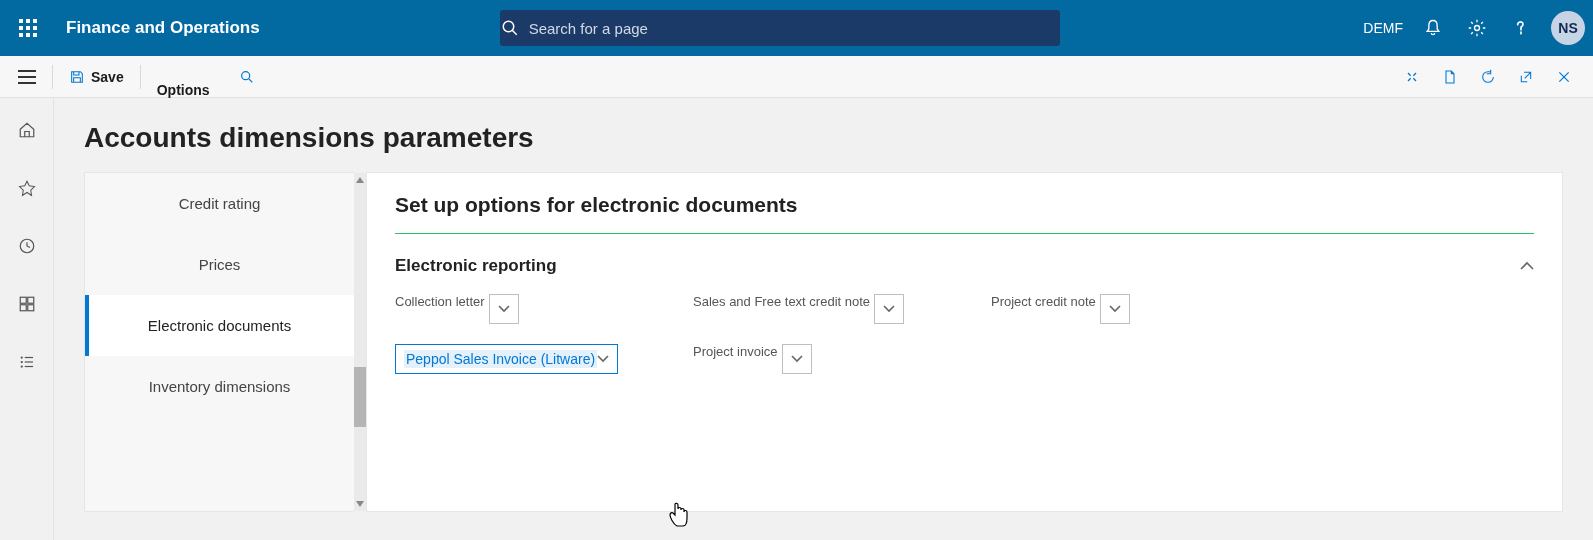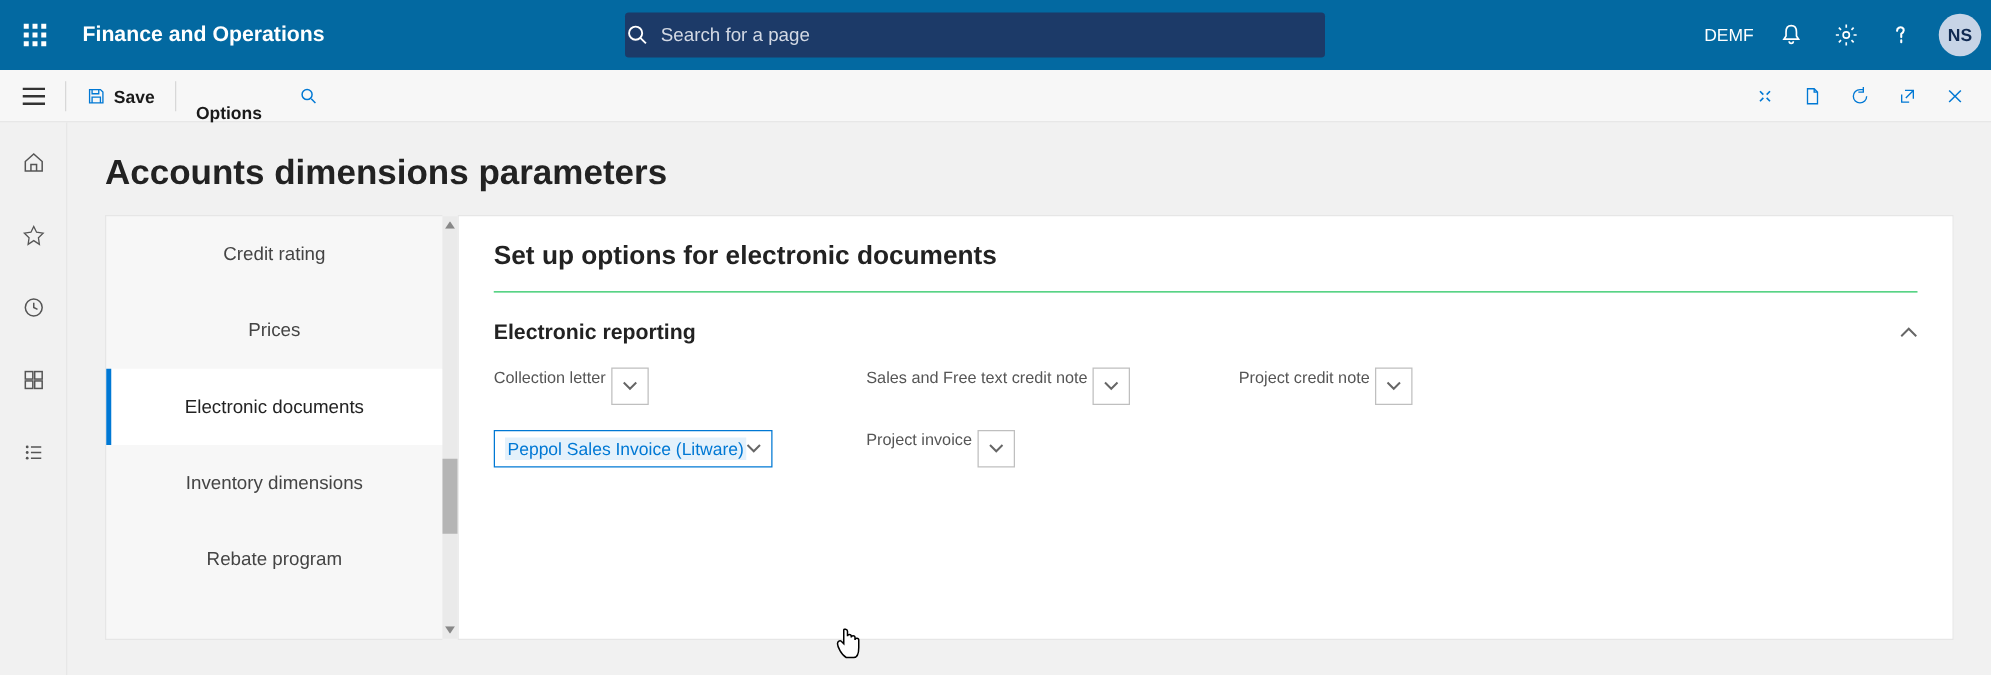--- a/index.html
+++ b/index.html
@@ -334,21 +334,20 @@
 </div>
 
 <div class="main">
   <div class="page-title">Accounts dimensions parameters</div>
   <div class="content-row">
     <div class="sidepanel">
       <div class="sidepanel-item">Credit rating</div>
       <div class="sidepanel-item">Prices</div>
       <div class="sidepanel-item active">Electronic documents</div>
       <div class="sidepanel-item">Inventory dimensions</div>
-      <div class="sidepanel-item">Rebate program</div>
       <div class="sidepanel-scroll">
         <div class="scroll-arrow">
           <svg width="8" height="6" viewBox="0 0 8 6">
               <path d="M0 6 L4 0 L8 6 Z" fill="#888"></path>
             </svg>
         </div>
         <div class="scroll-track">
           <div class="scroll-thumb"></div>
         </div>
         <div class="scroll-arrow">

